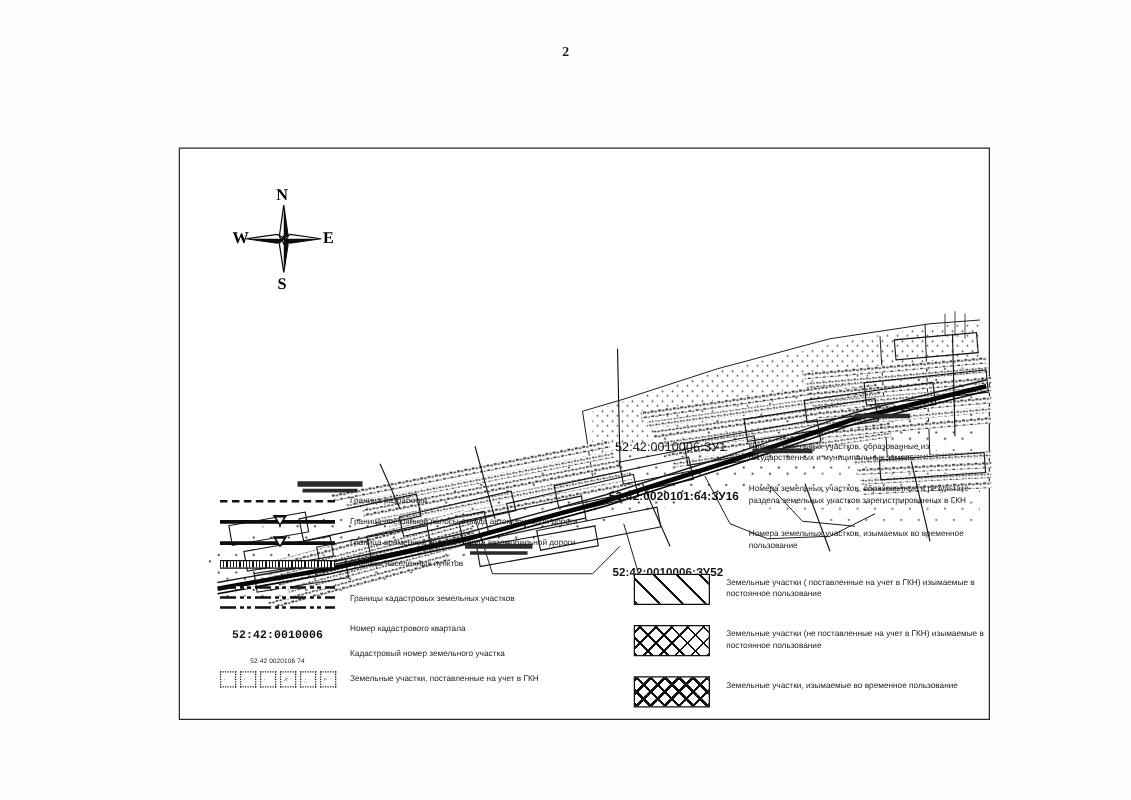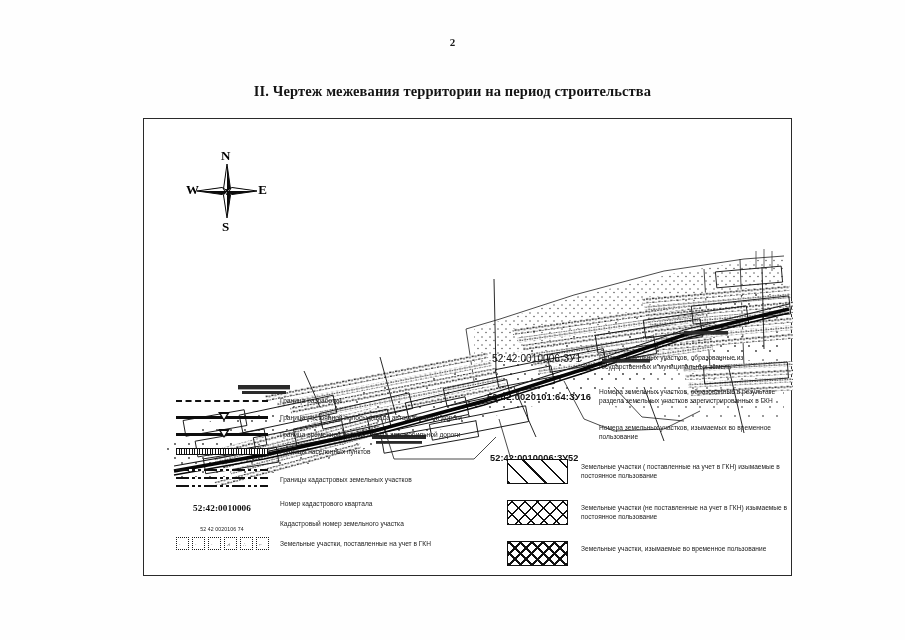--- a/index.html
+++ b/index.html
@@ -172,21 +172,21 @@
       repeating-linear-gradient(90deg,
         #111 0px, #111 13px,
         #fff 13px, #fff 16px,
         #111 16px, #111 19px,
         #fff 19px, #fff 22px,
         #111 22px, #111 25px,
         #fff 25px, #fff 28px);
   }
 
   .kv-num-big {
-    font-family: Liberation Serif, serif;
+    font-family: Liberation Mono, monospace;
     font-size: 9.2px;
     font-weight: bold;
     color: #0f0f0f;
     letter-spacing: 0.1px;
   }
   .kv-num-small {
     font-family: "Liberation Sans", sans-serif;
     font-size: 5.2px;
     color: #1a1a1a;
     letter-spacing: 0.1px;
@@ -264,21 +264,20 @@
         rgba(255,255,255,0) 2.1px, rgba(255,255,255,0) 8px);
   }
 </style>
 </head>
 <body>
 
 <div id="page">
 
   <div id="page-number">2</div>
 
-  <div id="doc-title">II. Чертеж межевания территории на период строительства</div>
 
   <div id="drawing-frame">
 
     <svg id="map-canvas" viewBox="0 0 649 458" preserveAspectRatio="none">
       <defs>
 
         <pattern id="stipple" width="14" height="14" patternUnits="userSpaceOnUse">
           <rect width="14" height="14" fill="#ffffff"></rect>
           <circle cx="3" cy="3" r="0.9" fill="#2b2b2b"></circle>
           <circle cx="10" cy="8" r="0.9" fill="#2b2b2b"></circle>

